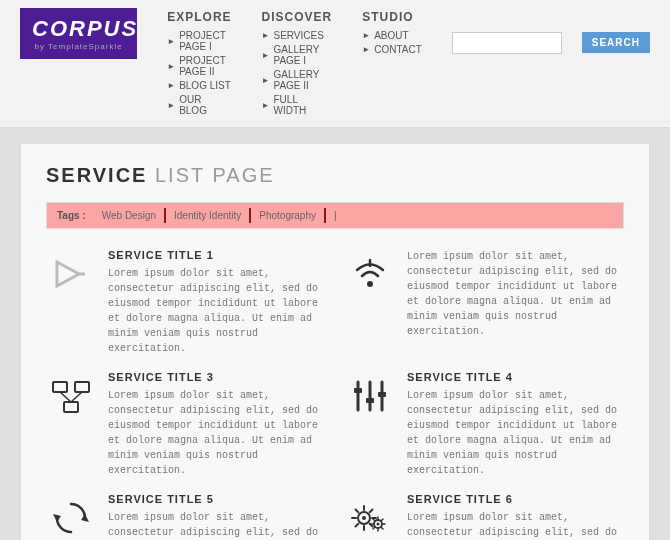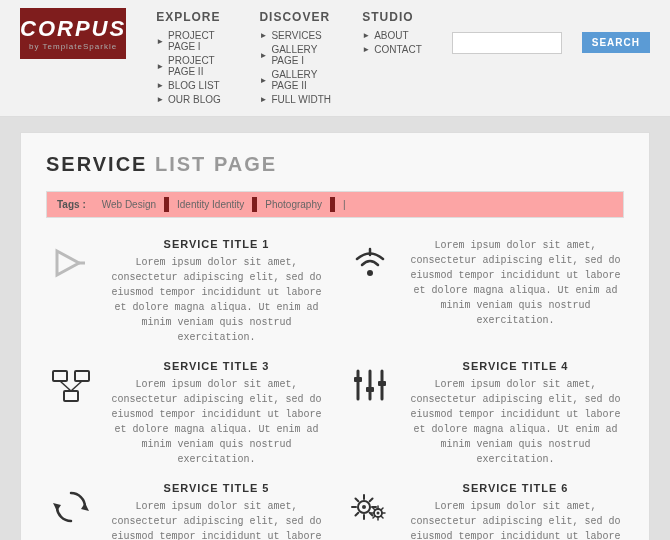--- a/index.html
+++ b/index.html
@@ -1,50 +1,50 @@
 <!DOCTYPE html>
 <html><head>
   <meta charset="utf-8">
   <style>
     * { margin: 0; padding: 0; box-sizing: border-box; }
     body { font-family: Arial, sans-serif; background: #e8e8e8; font-size: 12px; color: #333; width: 670px; overflow-x: hidden; }
 
     
     .header { background: #f2f2f2; border-bottom: 1px solid #ddd; padding: 8px 20px; display: flex; align-items: flex-start; gap: 30px; }
-    .logo { background: #7f1d1d; color: #fff; padding: 8px 0; min-width: 100px; text-align: center; }
+    .logo { background: #4c1d95; color: #fff; padding: 8px 12px; min-width: 100px; text-align: center; }
     .logo-title { font-size: 22px; font-weight: 900; letter-spacing: 2px; color: #fff; font-style: italic; }
     .logo-sub { font-size: 8px; color: #aaa; letter-spacing: 1px; }
     .nav-groups { display: flex; gap: 30px; flex: 1; padding-top: 2px; }
     .nav-group-title { font-size: 12px; font-weight: bold; letter-spacing: 1px; color: #555; margin-bottom: 6px; }
     .nav-items { list-style: none; }
     .nav-items li { display: flex; align-items: center; gap: 4px; margin-bottom: 3px; }
     .nav-arrow { color: #555; font-size: 8px; }
     .nav-link { font-size: 10px; color: #555; text-decoration: none; cursor: pointer; }
     .search-area { display: flex; align-items: flex-start; gap: 20px; padding-top: 22px; }
     .search-input { border: 1px solid #ccc; padding: 4px 6px; font-size: 11px; width: 110px; background: #fff; }
     .search-btn { background: #5b9bd5; color: #fff; border: none; padding: 5px 10px; font-size: 10px; font-weight: bold; letter-spacing: 1px; cursor: pointer; }
 
     
     .main-bg { background: #e0e0e0; padding: 15px 20px; }
     .content-card { background: #f8f8f8; border: 1px solid #ddd; padding: 20px 25px; }
 
     
     .page-title { margin-bottom: 15px; }
     .page-title-text { font-size: 20px; font-weight: 900; letter-spacing: 2px; color: #333; text-transform: uppercase; }
-    .page-title-text .light { font-weight: 700; color: #999; }
+    .page-title-text .light { font-weight: 400; color: #999; }
 
     
     .tags-bar { display: flex; align-items: center; gap: 0; background: #fca5a5; border: 1px solid #ddd; padding: 5px 10px; margin-bottom: 20px; }
     .tags-label { font-size: 10px; font-weight: bold; color: #555; margin-right: 8px; }
-    .tag { font-size: 10px; color: #666; padding: 2px 8px; border-right: 5px solid #7f1d1d; cursor: pointer; }
+    .tag { font-size: 10px; color: #666; padding: 2px 8px; border-right: 2px solid #7f1d1d; cursor: pointer; }
     .tag:last-child { border-right: none; }
 
     
     .services-grid { display: grid; grid-template-columns: 1fr 1fr; gap: 15px 20px; }
-    .service-item { display: flex; gap: 12px; align-items: flex-start; text-align: center; }
+    .service-item { display: flex; gap: 12px; align-items: flex-start; }
     .service-icon { width: 50px; min-width: 50px; height: 50px; display: flex; align-items: center; justify-content: center; }
     .service-icon svg { width: 44px; height: 44px; }
     .service-content { flex: 1; }
     .service-title { font-size: 11px; font-weight: bold; letter-spacing: 1px; color: #333; text-transform: uppercase; margin-bottom: 5px; }
     .service-desc { font-size: 10px; color: #777; line-height: 1.5; font-family: Liberation Mono, monospace; }
   </style>
 </head>
 <body>
 
 <div class="header">

